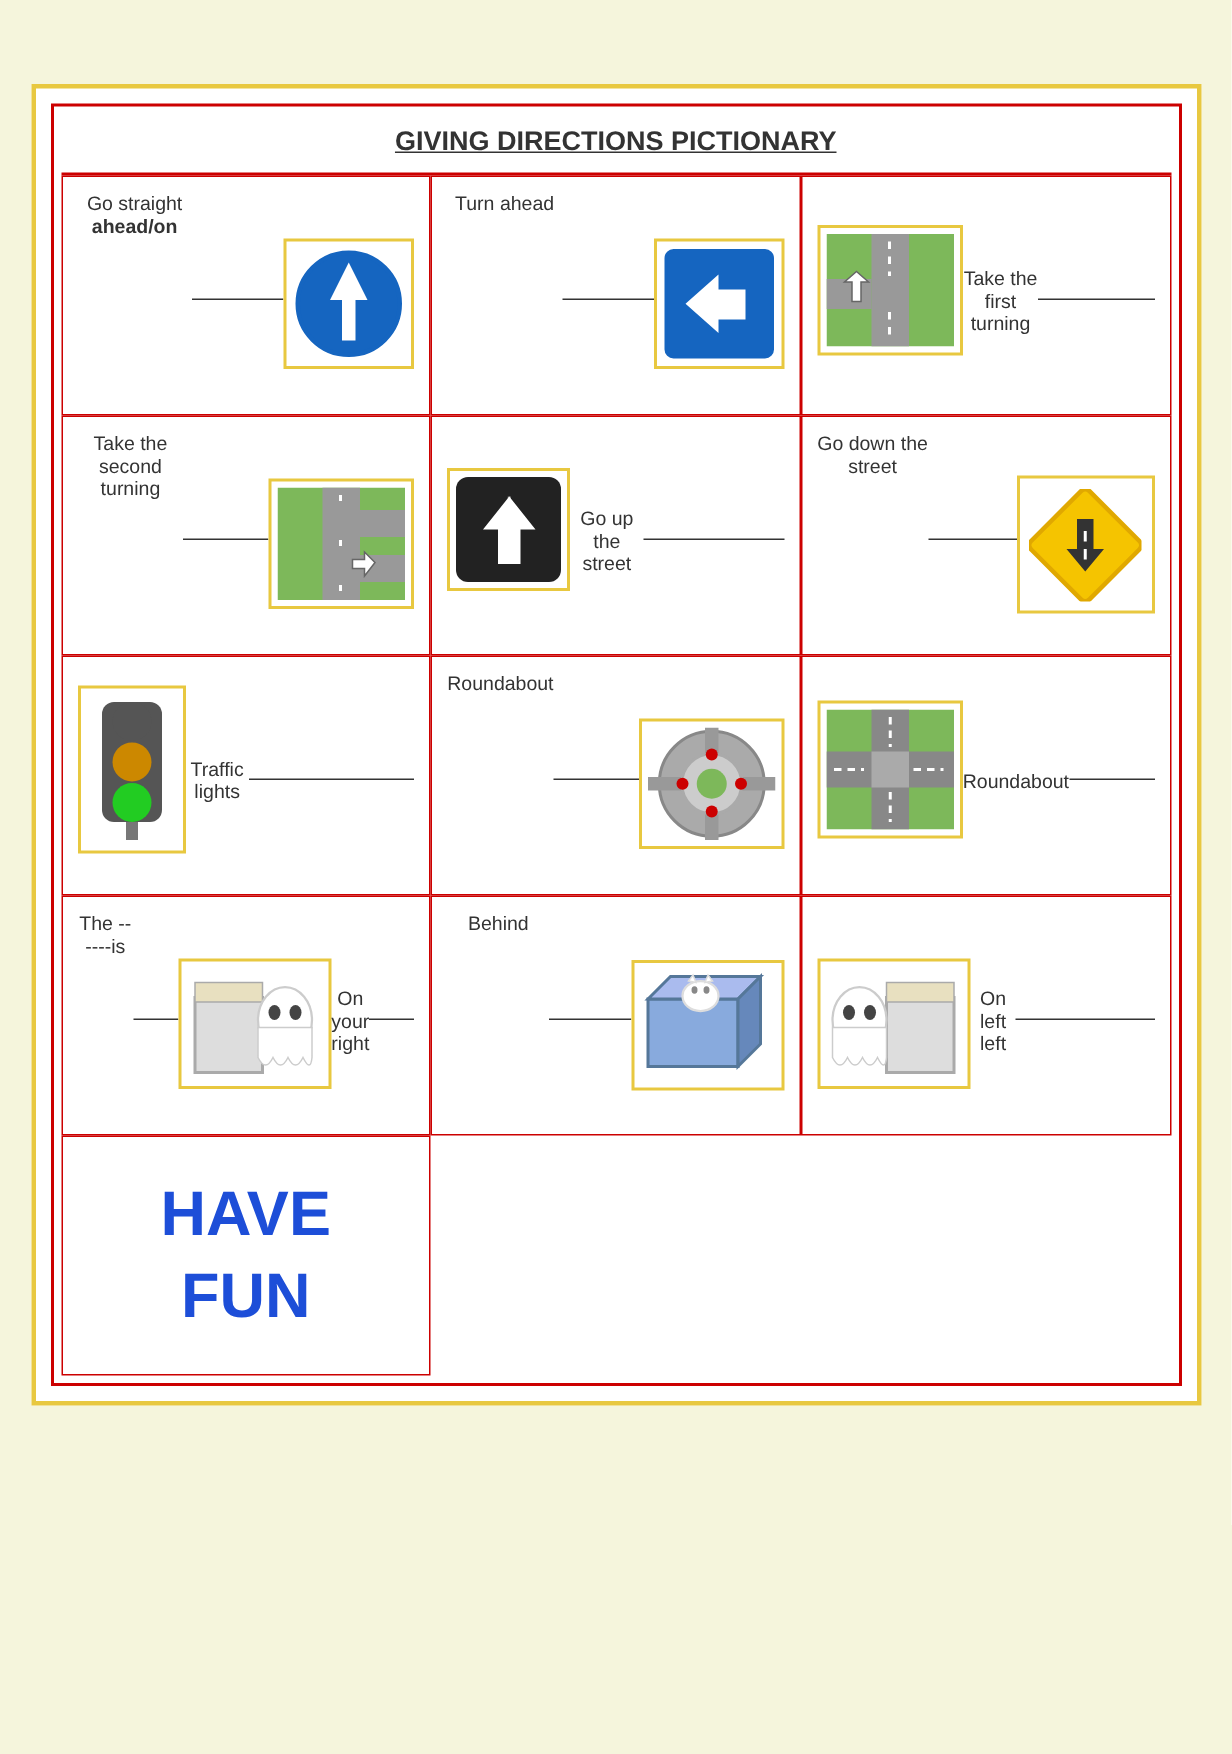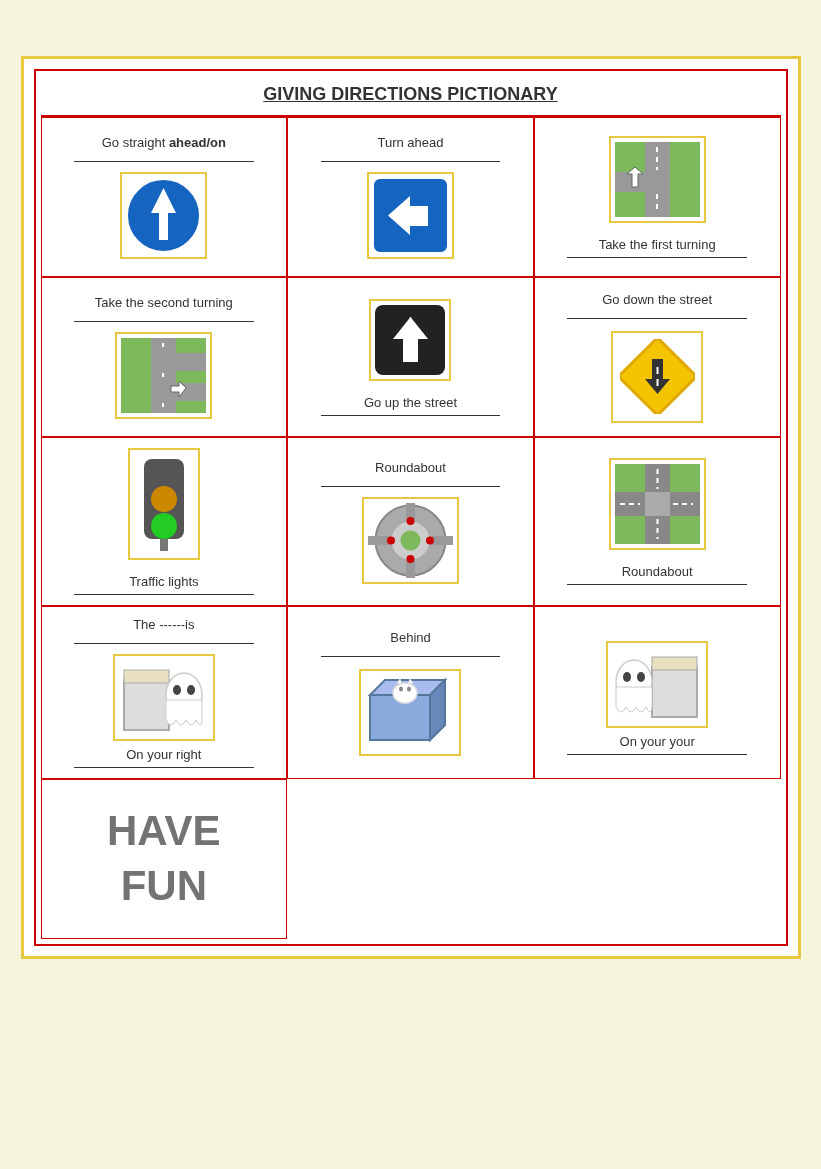--- a/index.html
+++ b/index.html
@@ -32,21 +32,21 @@
       border-bottom: 2px solid #cc0000;
     }
     .grid {
       display: grid;
       grid-template-columns: 1fr 1fr 1fr;
     }
     .cell {
       border: 1.5px solid #cc0000;
       padding: 10px;
       display: flex;
-      flex-direction: column;
+      flex-direction: row;
       align-items: center;
       justify-content: center;
       min-height: 160px;
       position: relative;
     }
     .cell-label {
       font-size: 13px;
       color: #333;
       text-align: center;
       margin-bottom: 6px;
@@ -78,21 +78,21 @@
     
     .sign-up-street {
       width: 70px; height: 70px;
       background: #222;
       border-radius: 8px;
       display: flex; align-items: center; justify-content: center;
     }
 
     
     .have-fun {
-      color: #737373;
+      color: #1d4ed8;
       font-size: 42px;
       font-weight: bold;
       text-align: center;
       line-height: 1.3;
     }
   </style>
 </head>
 <body>
 
 <div class="page">
@@ -326,21 +326,21 @@
               <rect x="40" y="10" width="45" height="13" fill="#e8e0c0" stroke="#aaa" stroke-width="1"></rect>
 
               <ellipse cx="22" cy="35" rx="18" ry="22" fill="white" stroke="#ccc" stroke-width="1.5"></ellipse>
               <rect x="4" y="40" width="36" height="20" fill="white"></rect>
               <path d="M4,60 Q9,70 14,60 Q19,70 24,60 Q29,70 34,60 Q39,70 40,60 L40,40 L4,40 Z" fill="white" stroke="#ccc" stroke-width="1"></path>
               <ellipse cx="15" cy="30" rx="4" ry="5" fill="#444"></ellipse>
               <ellipse cx="29" cy="30" rx="4" ry="5" fill="#444"></ellipse>
             </svg>
           </div>
         </div>
-        <div class="cell-label-bottom">On your your</div>
+        <div class="cell-label-bottom">On left left</div>
         <div class="underline-box"></div>
       </div>
 
       <div class="cell">
         <div class="have-fun">HAVE<br>FUN</div>
       </div>
 
     </div>
   </div>
 </div>

